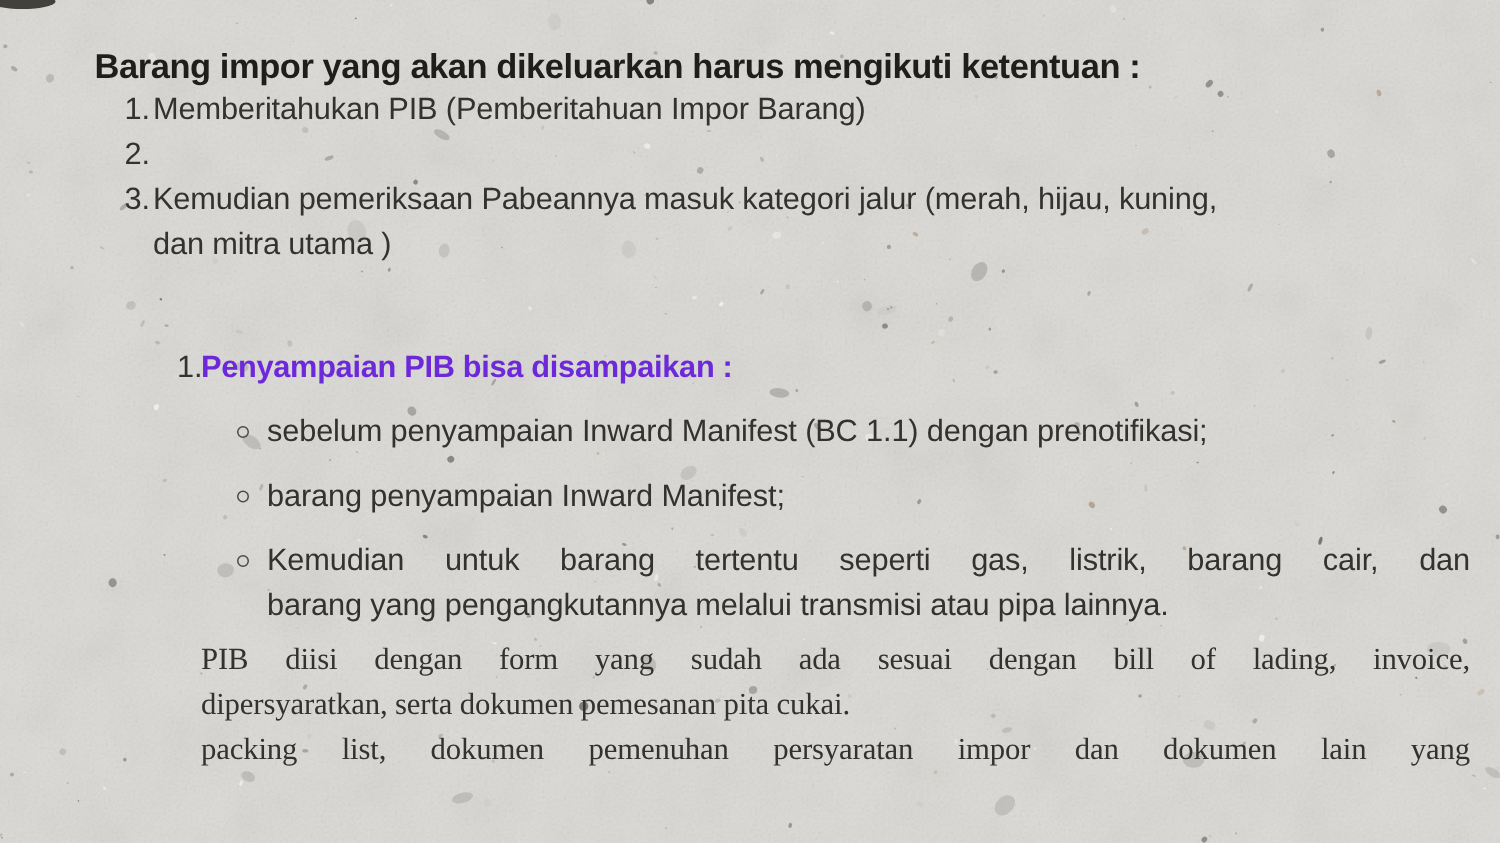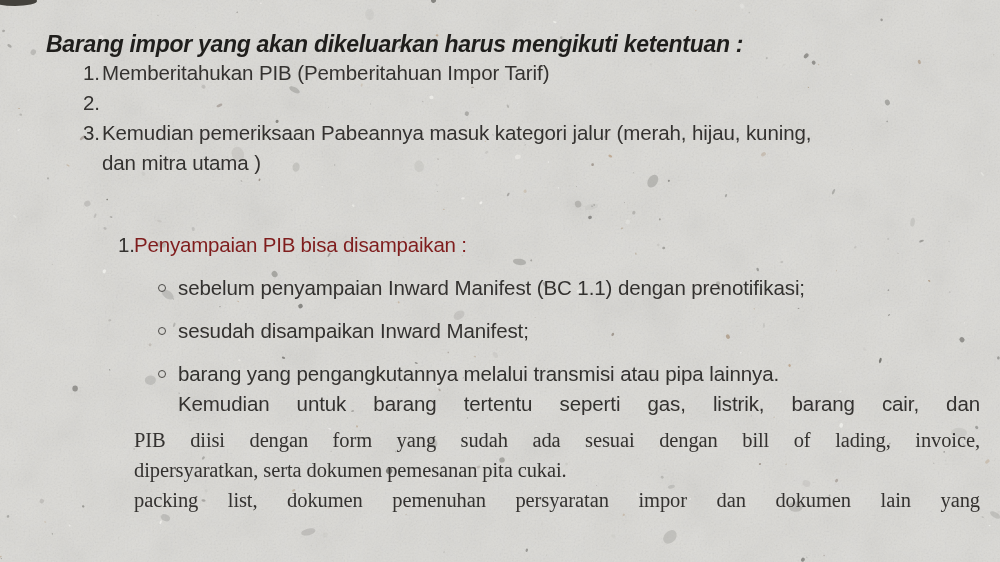--- a/index.html
+++ b/index.html
@@ -24,30 +24,29 @@
   .content {
     position: absolute;
     inset: 0;
     z-index: 1;
     font-size: 20.5px;
     line-height: 30px;
     letter-spacing: -0.1px;
   }
   .title {
     position: absolute;
-    left: 46px;
+    left: 63px;
     top: 31px;
     margin: 0;
     font-size: 23px;
     line-height: 26px;
     font-weight: 700;
     letter-spacing: -0.3px;
     color: #1f1e1c;
     white-space: nowrap;
-    font-style: italic;
   }
   .rules {
     position: absolute;
     left: 83px;
     top: 58px;
     margin: 0;
     padding: 0;
     list-style: none;
     width: 880px;
   }
@@ -56,22 +55,22 @@
   .rule .txt { white-space: pre-line; }
   .sub {
     position: absolute;
     left: 118px;
     top: 230px;
     width: 862px;
   }
   .head { display: flex; }
   .head .num { flex: none; width: 16px; }
   .head .head-text {
-    font-weight: 400;
-    color: #7f1d1d;
+    font-weight: 700;
+    color: #6d28d9;
     letter-spacing: -0.2px;
   }
   .bullets {
     margin: 0;
     padding: 0 0 0 40px;
     list-style: none;
   }
   .bullets li { display: flex; margin-top: 13px; }
   .circ {
     flex: none;
@@ -399,21 +398,21 @@
     <ellipse cx="15" cy="1" rx="22" ry="5" fill="#36342f" opacity="0.92"></ellipse>
   </svg>
 
   <main class="content">
 
     <h1 class="title">Barang impor yang akan dikeluarkan harus mengikuti ketentuan :</h1>
 
     <ol class="rules">
       <li class="rule">
         <span class="num">1.</span>
-        <span class="txt">Memberitahukan PIB (Pemberitahuan Impor Tarif)</span>
+        <span class="txt">Memberitahukan PIB (Pemberitahuan Impor Barang)</span>
       </li>
       <li class="rule">
         <span class="num">2.</span>
       </li>
       <li class="rule">
         <span class="num">3.</span>
         <span class="txt">Kemudian pemeriksaan Pabeannya masuk kategori jalur (merah, hijau, kuning,
 dan mitra utama )</span>
       </li>
     </ol>
@@ -423,27 +422,27 @@
         <span class="num">1.</span>
         <span class="head-text">Penyampaian PIB bisa disampaikan :</span>
       </div>
       <ul class="bullets">
         <li>
           <span class="circ"></span>
           <span class="btxt">sebelum penyampaian Inward Manifest (BC 1.1) dengan prenotifikasi;</span>
         </li>
         <li>
           <span class="circ"></span>
-          <span class="btxt">sesudah disampaikan Inward Manifest;</span>
+          <span class="btxt">barang penyampaian Inward Manifest;</span>
         </li>
         <li>
           <span class="circ"></span>
           <span class="btxt">
+              <div class="jline">Kemudian untuk barang tertentu seperti gas, listrik, barang cair, dan</div>
               <div class="jline last">barang yang pengangkutannya melalui transmisi atau pipa lainnya.</div>
-              <div class="jline">Kemudian untuk barang tertentu seperti gas, listrik, barang cair, dan</div>
             </span>
         </li>
       </ul>
       <div class="para">
           <div class="jline">PIB diisi dengan form yang sudah ada sesuai dengan bill of lading, invoice,</div>
           <div class="jline last">dipersyaratkan, serta dokumen pemesanan pita cukai.</div>
           <div class="jline">packing list, dokumen pemenuhan persyaratan impor dan dokumen lain yang</div>
         </div>
     </section>
 

